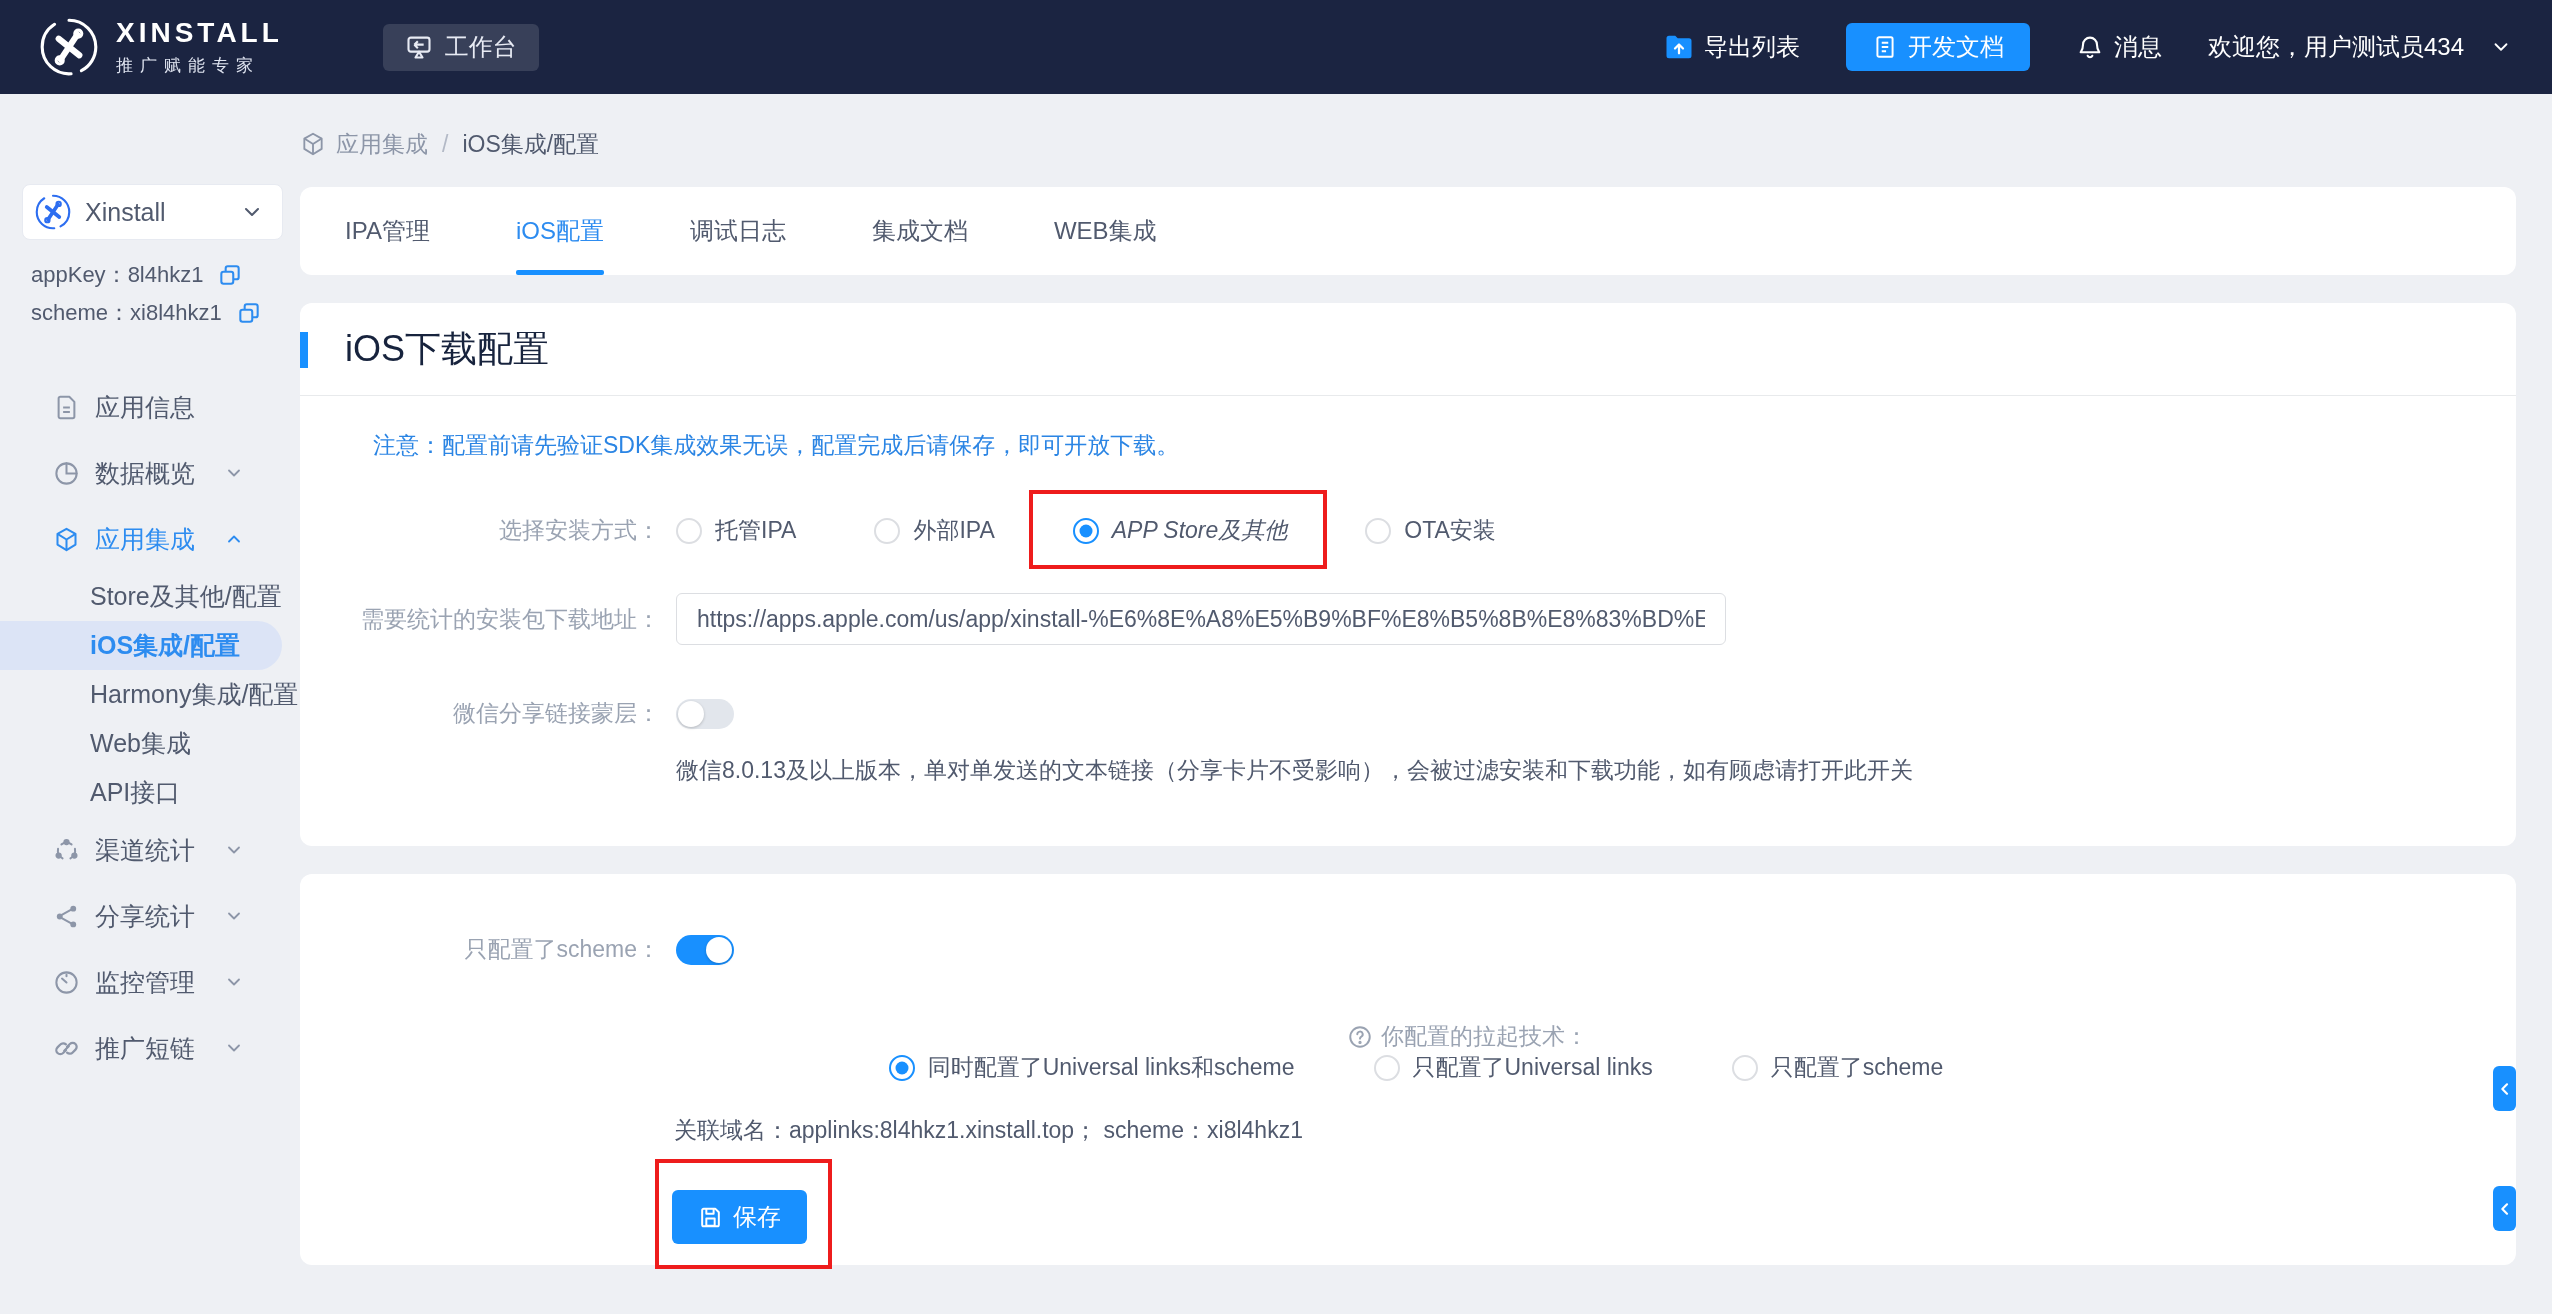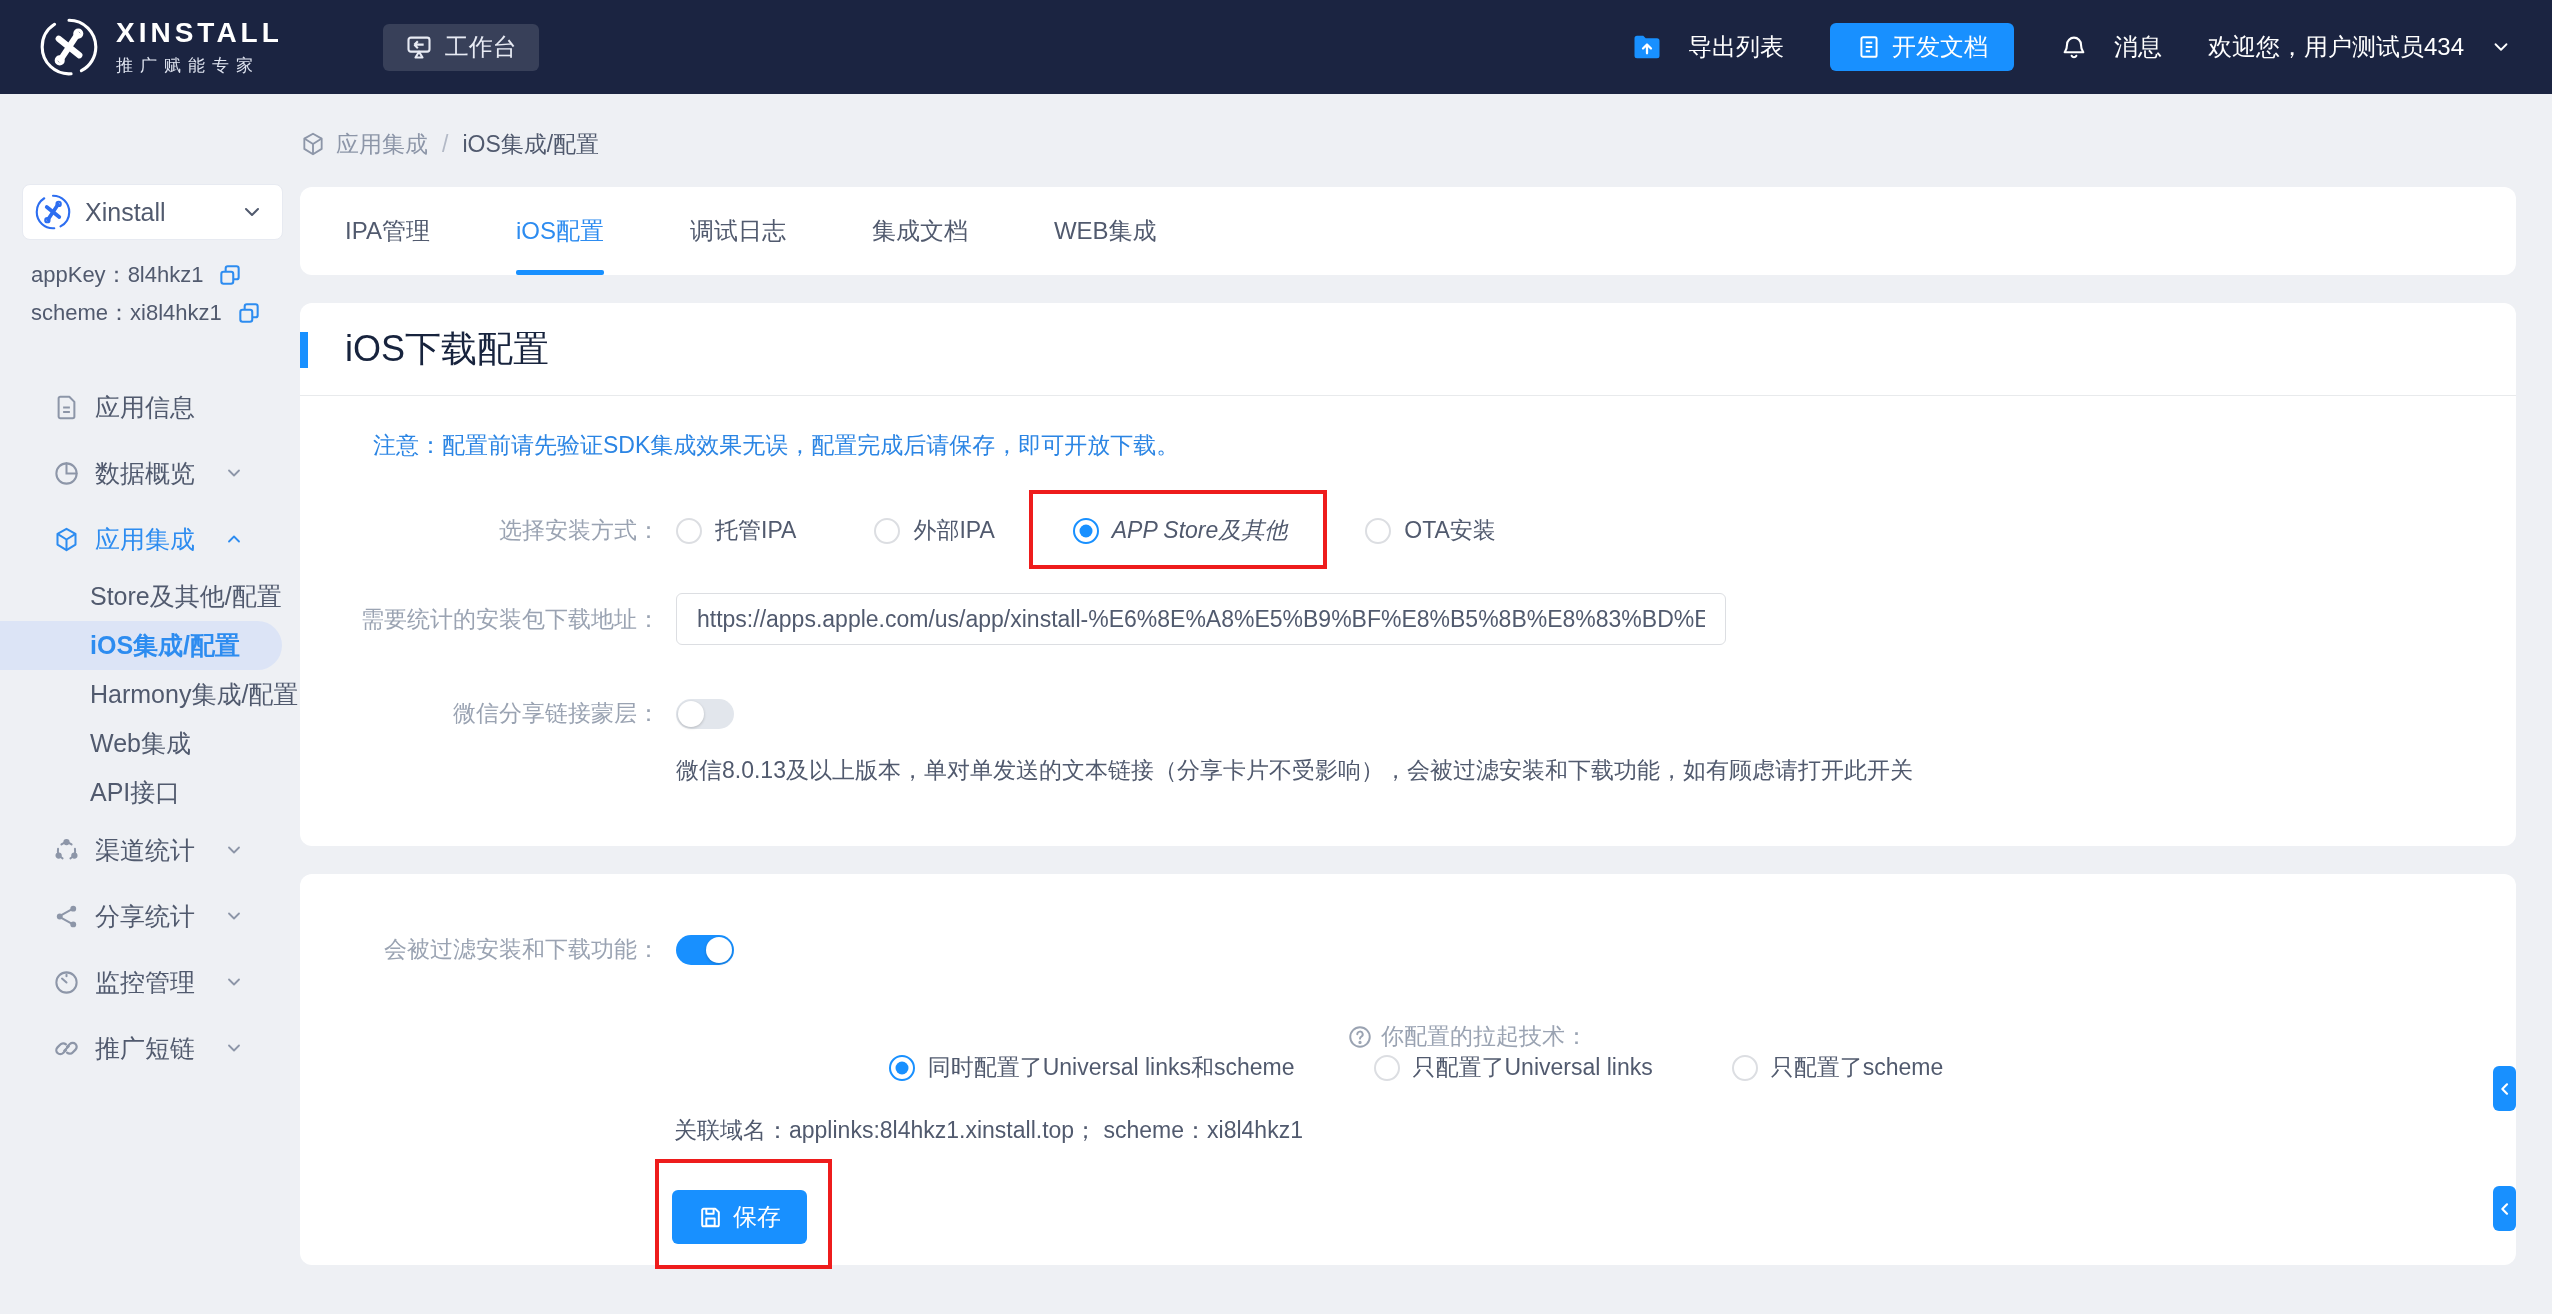--- a/index.html
+++ b/index.html
@@ -20,21 +20,21 @@
   .brand-mark { width:66px; height:66px; }
   .brand-name { font-size:28px; font-weight:bold; letter-spacing:4px; color:#fff; line-height:30px;}
   .brand-tagline { font-size:17px; letter-spacing:7px; color:#dfe4f0; margin-top:6px; }
   .workbench-btn {
     margin-left:100px; display:flex; align-items:center; gap:12px;
     background:rgba(255,255,255,0.13); color:#e8ebf4; border:none;
     height:47px; padding:0 22px; border-radius:6px; font-size:24px; cursor:pointer;
     font-family:inherit;
   }
   .nav-right { margin-left:auto; display:flex; align-items:center; gap:46px; }
-  .nav-item { display:flex; align-items:center; gap:26px; font-size:24px; color:#fff; cursor:pointer; }
+  .nav-item { display:flex; align-items:center; gap:10px; font-size:24px; color:#fff; cursor:pointer; }
   .docs-btn {
     display:flex; align-items:center; gap:10px; background:#1890ff; color:#fff;
     border:none; height:48px; padding:12px 26px; border-radius:6px; font-size:24px;
     cursor:pointer; font-family:inherit;
   }
   .user-chip { display:flex; align-items:center; gap:26px; font-size:24px; color:#fff; cursor:pointer; }
 
   
   .layout { display:flex; }
   .sidebar { width:300px; flex:none; }
@@ -457,21 +457,21 @@
             </div>
           </div>
         </div>
 
         <div class="row-desc">微信8.0.13及以上版本，单对单发送的文本链接（分享卡片不受影响），会被过滤安装和下载功能，如有顾虑请打开此开关</div>
       </div>
 
       <div class="card launch-card">
 
         <div class="form-row pad-top">
-          <div class="row-label">会被过滤安装和下载功能：</div>
+          <div class="row-label">只配置了scheme：</div>
           <div class="row-control">
             <div class="toggle on">
               <span class="knob"></span>
             </div>
           </div>
         </div>
 
         <div class="form-row" style="margin-top:56px;flex-direction:column;">
           <div class="label-with-icon">
             <span class="q-icon">

